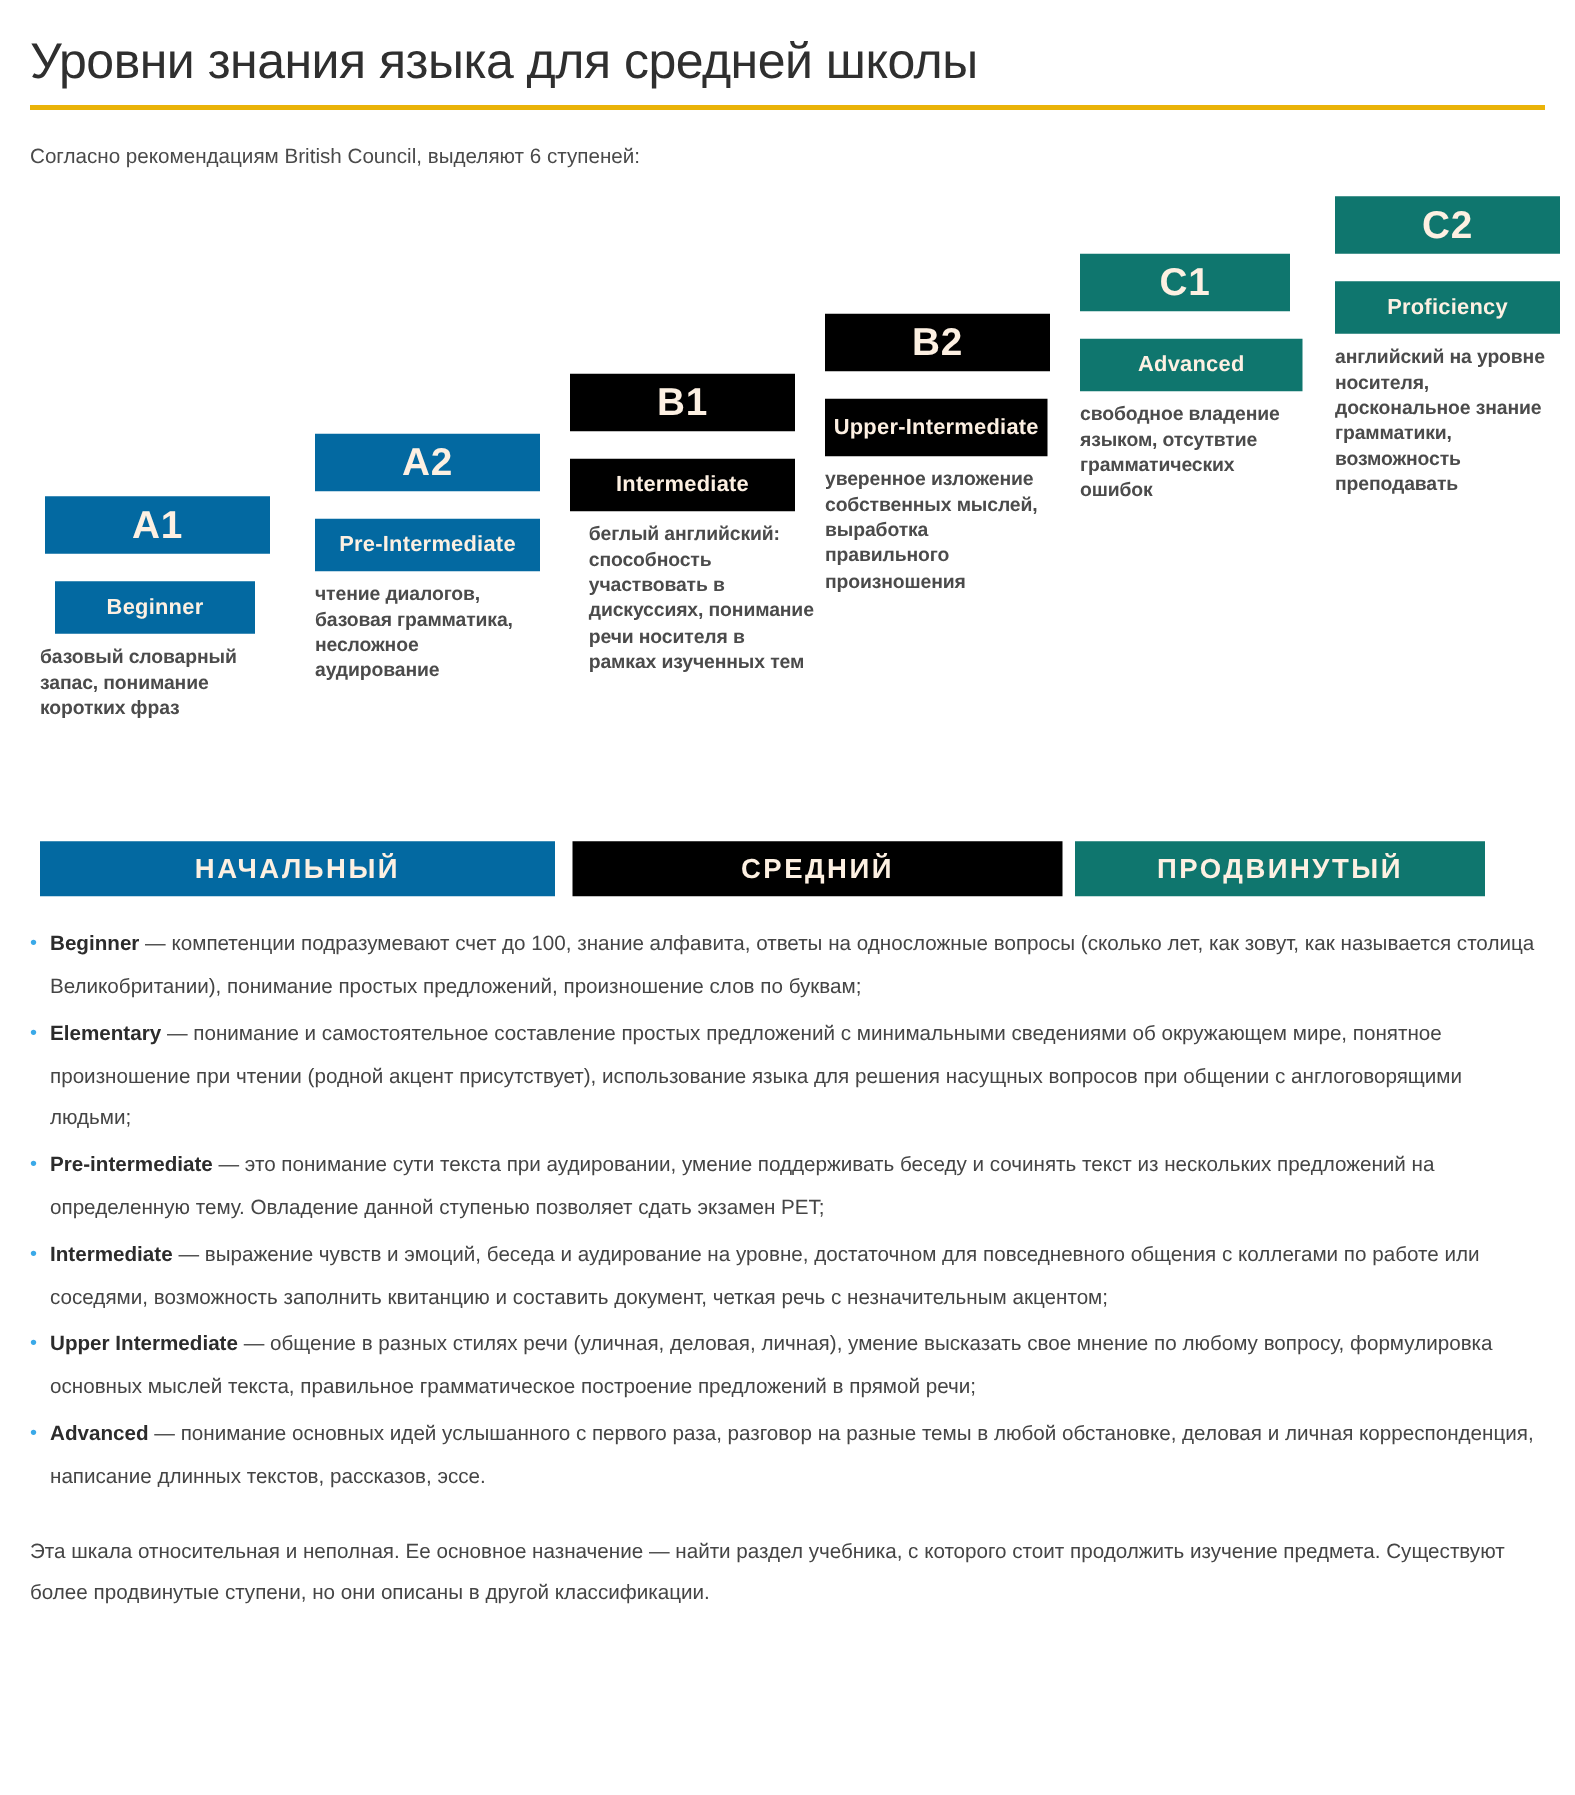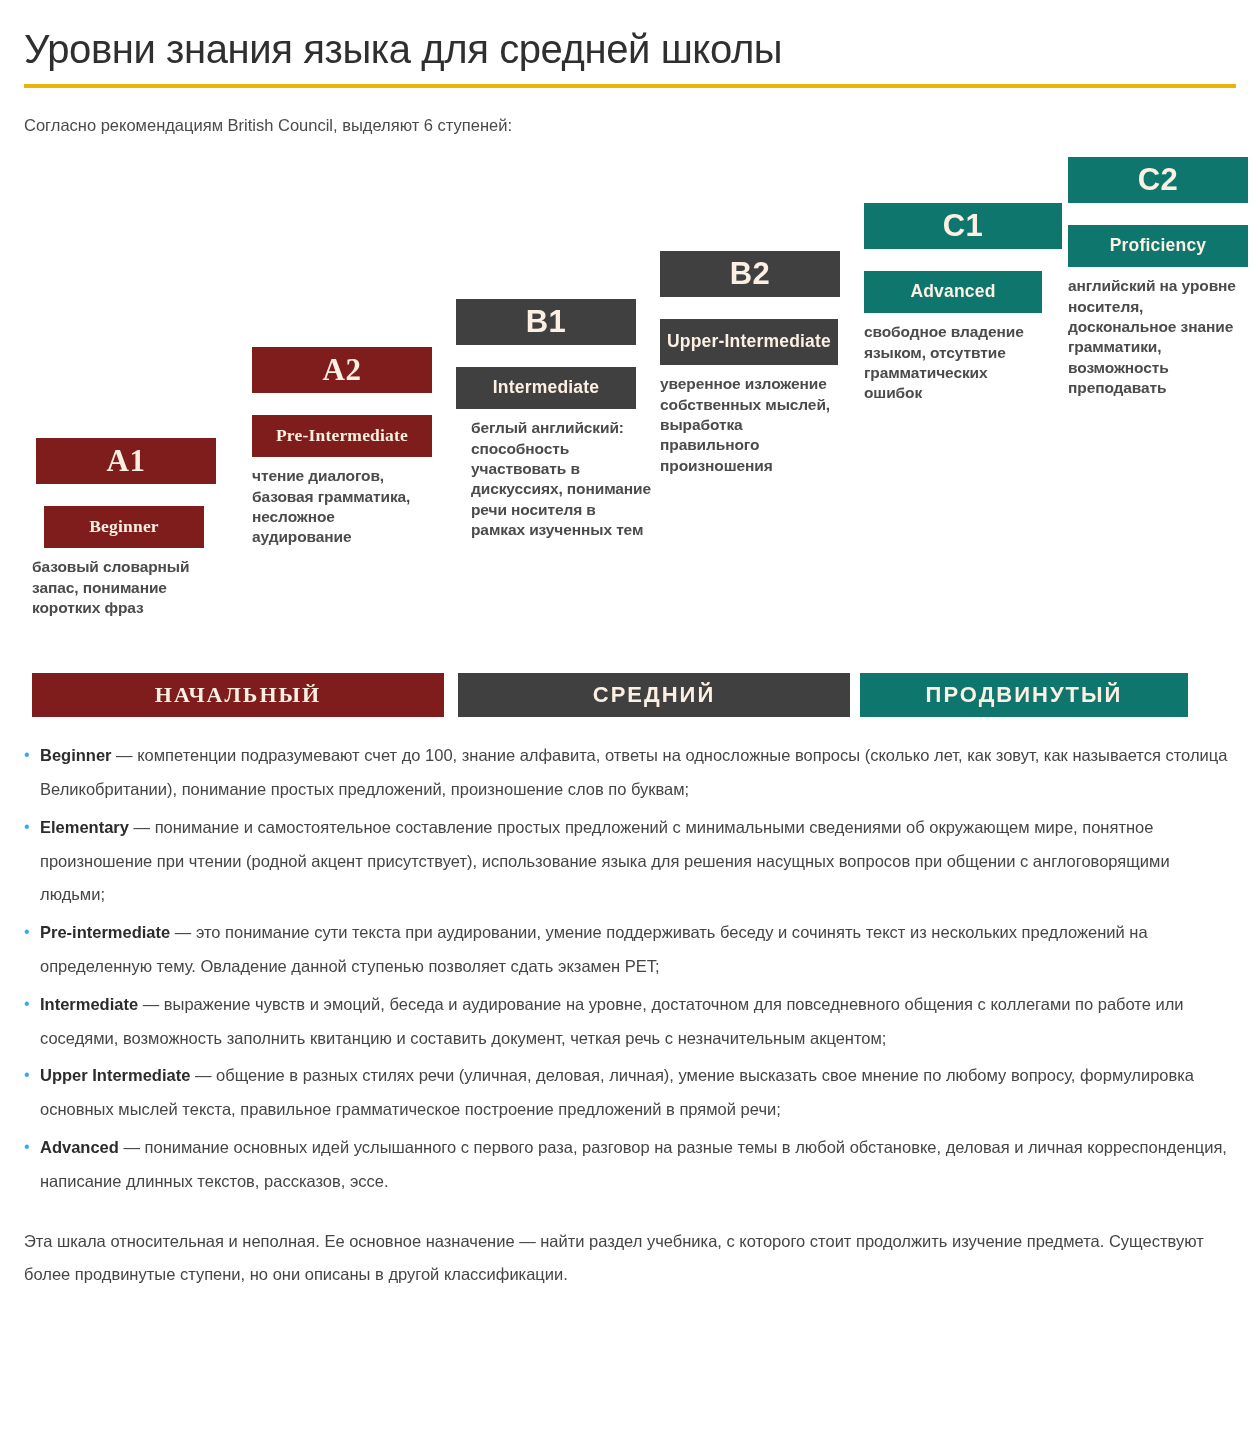--- a/index.html
+++ b/index.html
@@ -78,22 +78,22 @@
   .desc {
     font-size: 15.5px;
     line-height: 1.32;
     color: #4b4b4b;
     font-weight: 600;
     margin-top: 9px;
     letter-spacing: -0.1px;
   }
 
   
-  .tone-light  { background: #7f1d1d; font-family: Liberation Serif, serif; }
-  .tone-mid    { background: #404040; }
+  .tone-light  { background: #0369a1; }
+  .tone-mid    { background: #000000; }
   .tone-dark   { background: #0f766e; }
 
   
   .cats {
     position: absolute;
     left: 0;
     bottom: 0;
     width: 1212px;
     height: 44px;
   }
@@ -152,21 +152,21 @@
 <div class="page">
 
   <div class="title-wrap">
     <h1 class="page-title">Уровни знания языка для средней школы</h1>
     <p class="intro">Согласно рекомендациям British Council, выделяют 6 ступеней:</p>
   </div>
 
   <div class="diagram">
 
     <div class="col" style="left:8px; top:240px; width:190px;">
-      <div class="code-block tone-light" style="width:180px; margin-left:4px;margin-top:41px;">A1</div>
+      <div class="code-block tone-light" style="width:180px; margin-left:4px;">A1</div>
       <div class="name-block tone-light" style="width:160px; height:42px; margin-top:22px; margin-left:12px;">Beginner</div>
       <div class="desc" style="width:180px;">базовый словарный запас, понимание коротких фраз</div>
     </div>
 
     <div class="col" style="left:210px; top:190px; width:200px;">
       <div class="code-block tone-light" style="width:180px; margin-left:18px;">A2</div>
       <div class="name-block tone-light" style="width:180px; height:42px; margin-top:22px; margin-left:18px;">Pre-Intermediate</div>
       <div class="desc" style="width:178px; margin-left:18px;">чтение диалогов, базовая грамматика, несложное аудирование</div>
     </div>
 
@@ -176,21 +176,21 @@
       <div class="desc" style="width:182px; margin-left:33px;">беглый английский: способность участвовать в дискуссиях, понимание речи носителя в рамках изученных тем</div>
     </div>
 
     <div class="col" style="left:618px; top:94px; width:200px;">
       <div class="code-block tone-mid" style="width:180px; margin-left:18px;">B2</div>
       <div class="name-block tone-mid" style="width:178px; height:46px; margin-top:22px; margin-left:18px;">Upper-Intermediate</div>
       <div class="desc" style="width:182px; margin-left:18px;">уверенное изложение собственных мыслей, выработка правильного произношения</div>
     </div>
 
     <div class="col" style="left:822px; top:46px; width:200px;">
-      <div class="code-block tone-dark" style="width:198px; margin-left:18px;">C1</div>
+      <div class="code-block tone-dark" style="width:168px; margin-left:18px;">C1</div>
       <div class="name-block tone-dark" style="width:178px; height:42px; margin-top:22px; margin-left:18px;">Advanced</div>
       <div class="desc" style="width:182px; margin-left:18px;">свободное владение языком, отсутвтие грамматических ошибок</div>
     </div>
 
     <div class="col" style="left:1026px; top:0px; width:190px;">
       <div class="code-block tone-dark" style="width:180px; margin-left:18px;">C2</div>
       <div class="name-block tone-dark" style="width:180px; height:42px; margin-top:22px; margin-left:18px;">Proficiency</div>
       <div class="desc" style="width:176px; margin-left:18px;">английский на уровне носителя, доскональное знание грамматики, возможность преподавать</div>
     </div>
 

